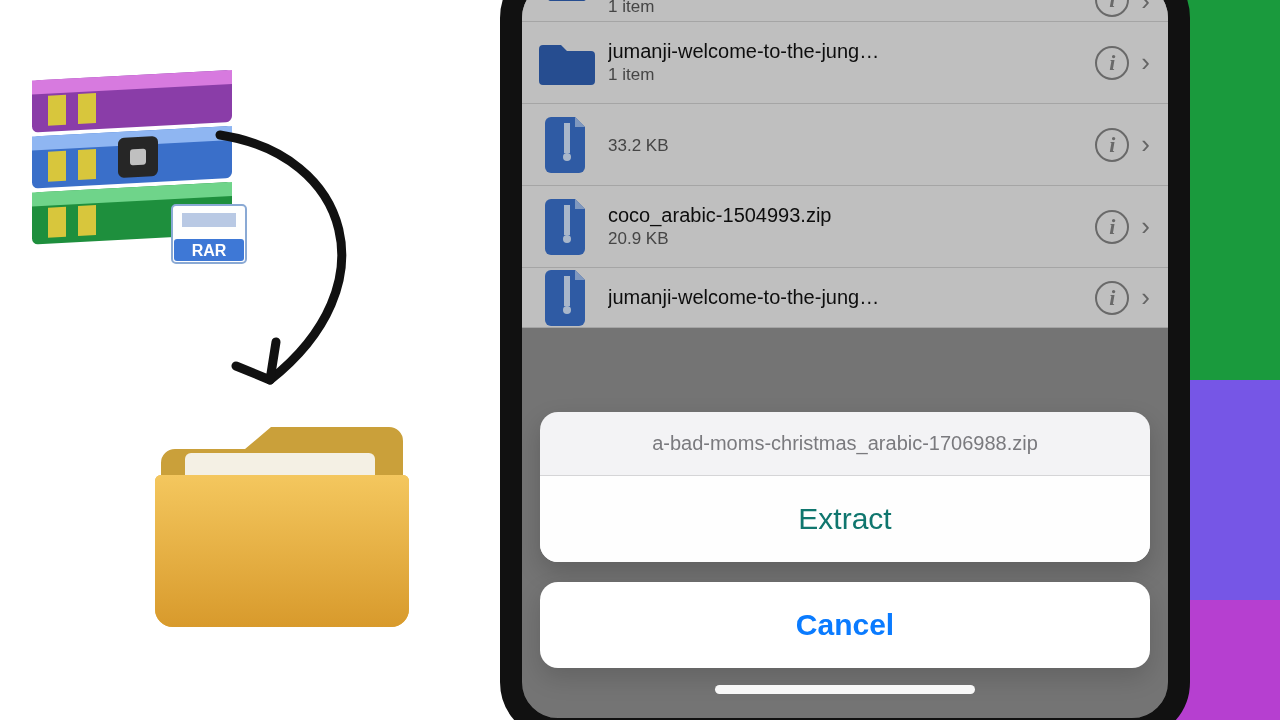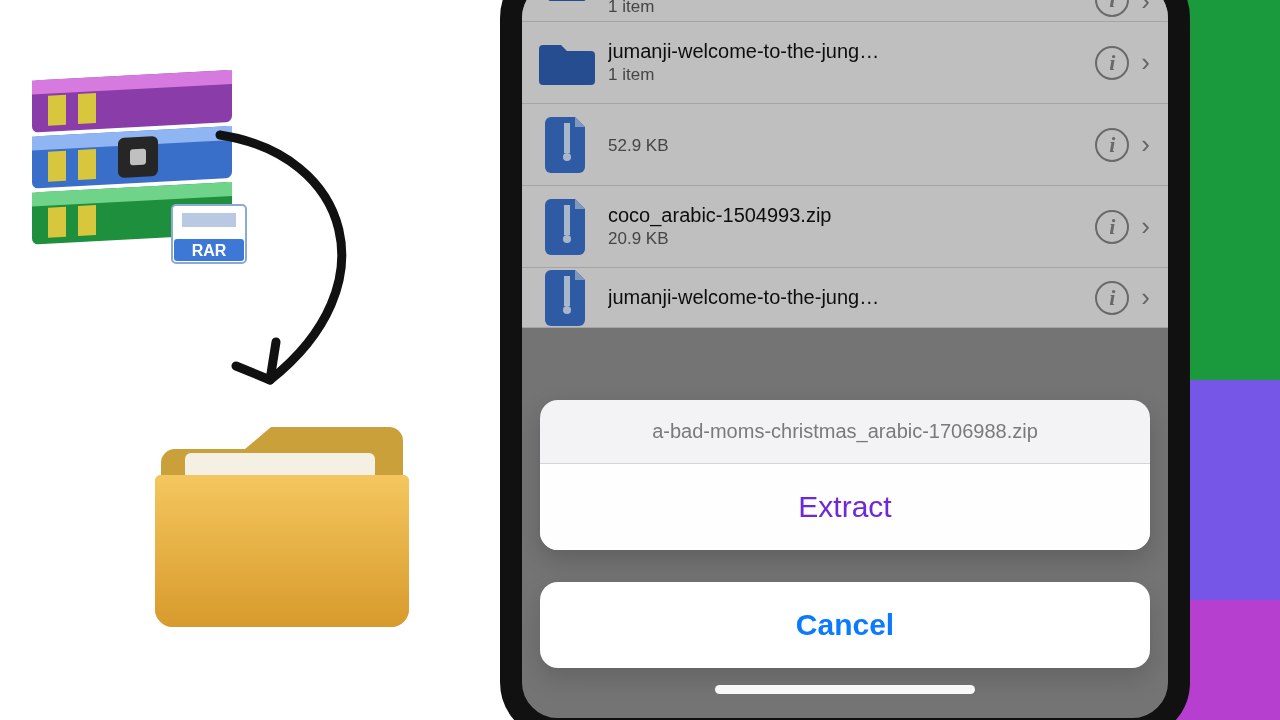--- a/index.html
+++ b/index.html
@@ -31,22 +31,22 @@
   .info { width:34px; height:34px; border:2px solid #808080; border-radius:50%;
           color:#808080; font: italic 600 22px Georgia,serif; display:flex; align-items:center; justify-content:center; }
   .chev { margin-left:12px; color:#7b7b7b; font-size:26px; }
 
   
   .sheet-wrap { position:absolute; left:18px; right:18px; bottom:50px; }
   .card { background:rgba(247,247,249,.97); border-radius:18px; overflow:hidden;
           box-shadow:0 10px 24px rgba(0,0,0,.18); }
   .sheet-title { text-align:center; color:#7a7a7e; font-size:20px; padding:20px 6px;
                  border-bottom:1px solid rgba(0,0,0,.12); }
-  .sheet-btn { text-align:center; color:#6d28d9; font-size:30px; padding:26px 16px; background:#fefefe; }
-  .cancel { margin-top:32px; border-radius:18px; background:#fff;
+  .sheet-btn { text-align:center; color:#0f766e; font-size:30px; padding:26px 16px; background:#fefefe; }
+  .cancel { margin-top:20px; border-radius:18px; background:#fff;
             text-align:center; color:#0a7bff; font-size:30px; font-weight:600; padding:26px 16px;
             box-shadow:0 10px 24px rgba(0,0,0,.15); }
 
   
   .illus { position:absolute; left:0; top:55px; width:480px; height:620px; }
   .rar { position:absolute; left:22px; top:8px; }
   .folder { position:absolute; left:155px; top:350px; }
   .arrow { position:absolute; left:200px; top:70px; }
 
 </style>
@@ -92,21 +92,21 @@
       <div class="row">
         <div class="ic">
           <svg width="44" height="56" viewBox="0 0 44 56">
               <path fill="#3a6fc9" d="M6 0h24l10 10v40a6 6 0 0 1-6 6H6a6 6 0 0 1-6-6V6a6 6 0 0 1 6-6z"></path>
               <path fill="#9bbaea" d="M30 0v10h10z"></path>
               <rect x="19" y="6" width="6" height="30" fill="#cfe0f7"></rect>
               <circle cx="22" cy="40" r="4" fill="#cfe0f7"></circle>
             </svg>
         </div>
         <div class="txt">
-          <div class="sub">52.9 KB</div>
+          <div class="sub">33.2 KB</div>
         </div>
         <div class="info">i</div>
         <div class="chev">›</div>
       </div>
 
       <div class="row">
         <div class="ic">
           <svg width="44" height="56" viewBox="0 0 44 56">
               <path fill="#3a6fc9" d="M6 0h24l10 10v40a6 6 0 0 1-6 6H6a6 6 0 0 1-6-6V6a6 6 0 0 1 6-6z"></path>
               <path fill="#9bbaea" d="M30 0v10h10z"></path>

